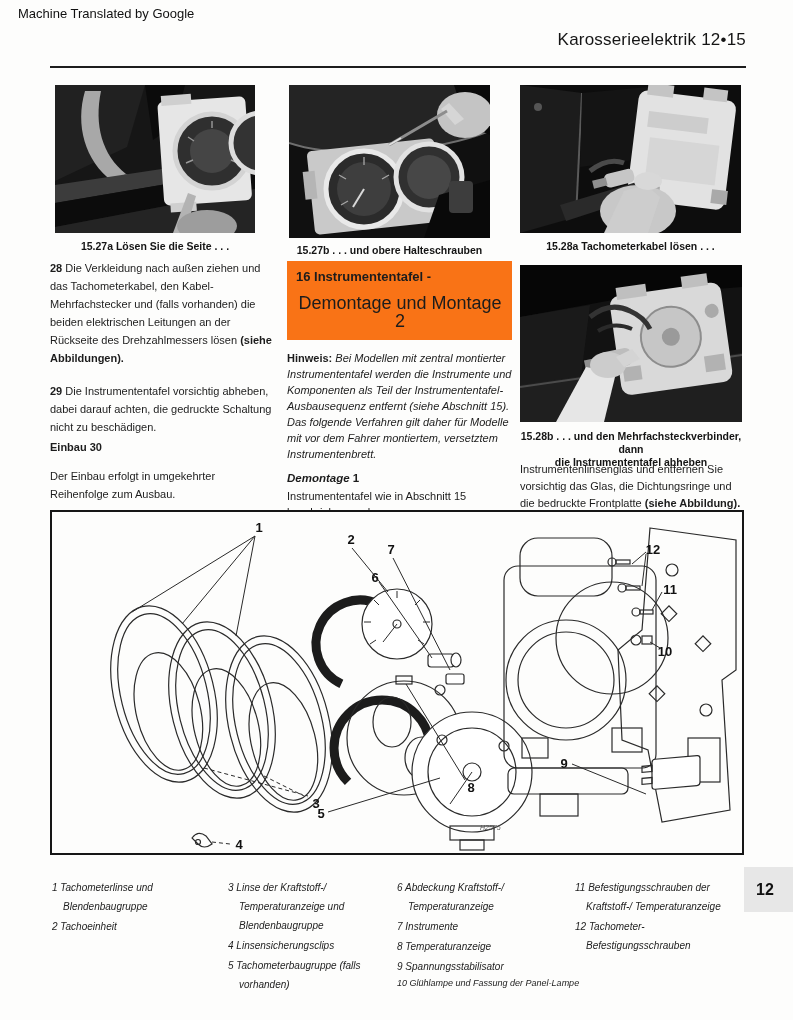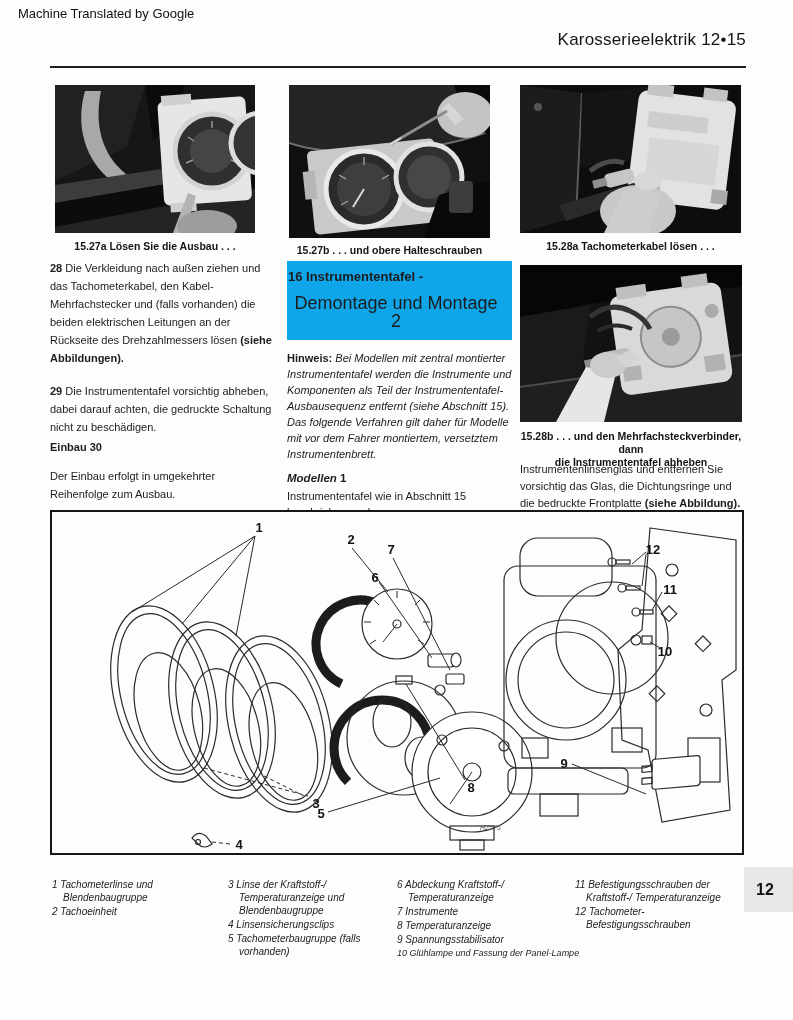--- a/index.html
+++ b/index.html
@@ -12,31 +12,31 @@
   .translated{font-size:13px;color:#111;}
   .pagehead{font-size:17px;letter-spacing:.2px;text-align:right;color:#151515;}
   .rule{background:#1d1d1d;height:2px;}
   .photo{overflow:hidden;background:#111;}
   .photo svg{display:block;width:100%;height:100%;}
   .cap{font-size:10.5px;font-weight:bold;text-align:center;line-height:13px;color:#141414;}
   .body{font-size:11px;line-height:18px;margin:0;}
   .body b{font-weight:bold;}
   .colhead-italic{font-size:15px;font-weight:bold;font-style:italic;margin:14px 0 8px 0;}
   .subhead{font-size:13px;font-weight:bold;margin:14px 0 6px 0;}
-  .secbox{background:#0ea5e9;padding:8px 8px 10px 1px;}
+  .secbox{background:#f97316;padding:8px 8px 10px 9px;}
   .secbox .l1{font-size:13px;font-weight:bold;line-height:16px;}
   .secbox .l2{font-size:18px;text-align:center;margin-top:9px;line-height:18px;}
   .note{font-size:11px;line-height:16px;margin:10px 0 0 0;font-style:italic;}
   .note b{font-style:normal;font-weight:bold;}
   .demhead{font-size:11.5px;margin:10px 0 4px 0;}
   .demhead .it{font-weight:bold;font-style:italic;}
   .demhead .nm{font-weight:bold;}
   .figbox{border:2px solid #161616;background:#fdfdfc;}
   .figcap{font-size:11px;font-weight:bold;text-align:center;}
-  .legend-item{font-style:italic;font-size:10px;line-height:13px;padding-left:11px;text-indent:-11px;margin-bottom:1px;color:#222;}
+  .legend-item{font-style:italic;font-size:10px;line-height:19px;padding-left:11px;text-indent:-11px;margin-bottom:1px;color:#222;}
   .legend-item.small{font-size:9px;line-height:12px;}
   .pagetab{background:#e7e7e7;font-weight:bold;font-size:16px;line-height:45px;padding-left:12px;color:#111;}
   .diagram text{font-family:"Liberation Sans",sans-serif;}
   .callout{font-size:13px;font-weight:bold;fill:#111;}
   .ln{stroke:#2a2a2a;stroke-width:1;fill:none;}
   .lnd{stroke:#2a2a2a;stroke-width:1;fill:none;stroke-dasharray:4 3;}
   .part{stroke:#2a2a2a;stroke-width:1.2;fill:none;}
   .partw{stroke:#2a2a2a;stroke-width:1.2;fill:#fff;}
 </style>
 </head>
@@ -129,40 +129,40 @@
         <rect x="84" y="86" width="30" height="14" rx="5" fill="#c6c6c6"></rect>
         <rect x="72" y="89" width="14" height="8" fill="#8f8f8f"></rect>
       </g>
       <polygon points="40,120 120,96 126,110 46,136" fill="#2a2a2a"></polygon>
       <ellipse cx="118" cy="126" rx="38" ry="26" fill="#c8c8c8"></ellipse>
       <polygon points="84,148 104,106 126,100 140,112 128,148" fill="#cdcdcd"></polygon>
       <ellipse cx="128" cy="96" rx="14" ry="9" fill="#d8d8d8"></ellipse>
     </svg>
   </div>
 
-  <div class="abs cap" style="left:55px;top:240px;width:200px;">15.27a Lösen Sie die Ausbau . . .</div>
+  <div class="abs cap" style="left:55px;top:240px;width:200px;">15.27a Lösen Sie die Seite . . .</div>
   <div class="abs cap" style="left:289px;top:244px;width:201px;">15.27b . . . und obere Halteschrauben</div>
   <div class="abs cap" style="left:520px;top:240px;width:221px;">15.28a Tachometerkabel lösen . . .</div>
 
   <div class="abs" style="left:50px;top:259px;width:224px;">
     <p class="body" style="margin-bottom:15px;"><b>28</b><span> Die Verkleidung nach außen ziehen und das Tachometerkabel, den Kabel-Mehrfachstecker und (falls vorhanden) die beiden elektrischen Leitungen an der Rückseite des Drehzahlmessers lösen </span><b>(siehe Abbildungen).</b></p>
     <p class="body" style="margin-bottom:2px;"><b>29</b><span> Die Instrumententafel vorsichtig abheben, dabei darauf achten, die gedruckte Schaltung nicht zu beschädigen.</span></p>
     <p class="body" style="font-weight:bold;margin-bottom:11px;">Einbau 30</p>
     <p class="body" style="margin-bottom:0;">Der Einbau erfolgt in umgekehrter Reihenfolge zum Ausbau.</p>
     <div class="colhead-italic">Modelle mit Holzfront</div>
     <p class="body"><b>31</b><span> Siehe die in Kapitel 11 beschriebenen Verfahren zum Aus- und Einbau der Holzverkleidung, die Einzelheiten zum Ausbau der Instrumententafel enthalten.</span></p>
   </div>
 
   <div class="abs" style="left:287px;top:261px;width:225px;">
     <div class="secbox">
       <div class="l1">16 Instrumententafel -</div>
       <div class="l2">Demontage und Montage 2</div>
     </div>
     <p class="note"><b>Hinweis:</b><span> Bei Modellen mit zentral montierter Instrumententafel werden die Instrumente und Komponenten als Teil der Instrumententafel-Ausbausequenz entfernt (siehe Abschnitt 15). Das folgende Verfahren gilt daher für Modelle mit vor dem Fahrer montiertem, versetztem Instrumentenbrett.</span></p>
-    <div class="demhead"><span class="it">Modellen</span> <span class="nm">1</span></div>
+    <div class="demhead"><span class="it">Demontage</span> <span class="nm">1</span></div>
     <p class="body" style="line-height:16px;margin-bottom:12px;">Instrumententafel wie in Abschnitt 15 beschrieben ausbauen.</p>
     <div class="subhead">Kraftstoff- und Temperaturanzeige</div>
     <p class="body" style="line-height:16px;"><b>2</b><span> Lösen Sie die Federklammern, mit denen der befestigt ist</span></p>
   </div>
 
   <div class="abs photo" style="left:520px;top:265px;width:222px;height:157px;">
     <svg viewBox="0 0 222 157" preserveAspectRatio="none">
       <rect width="222" height="157" fill="#121212"></rect>
       <polygon points="0,0 222,0 222,22 120,30 0,52" fill="#060606"></polygon>
       <polygon points="0,52 70,40 60,120 0,140" fill="#1a1a1a"></polygon>

